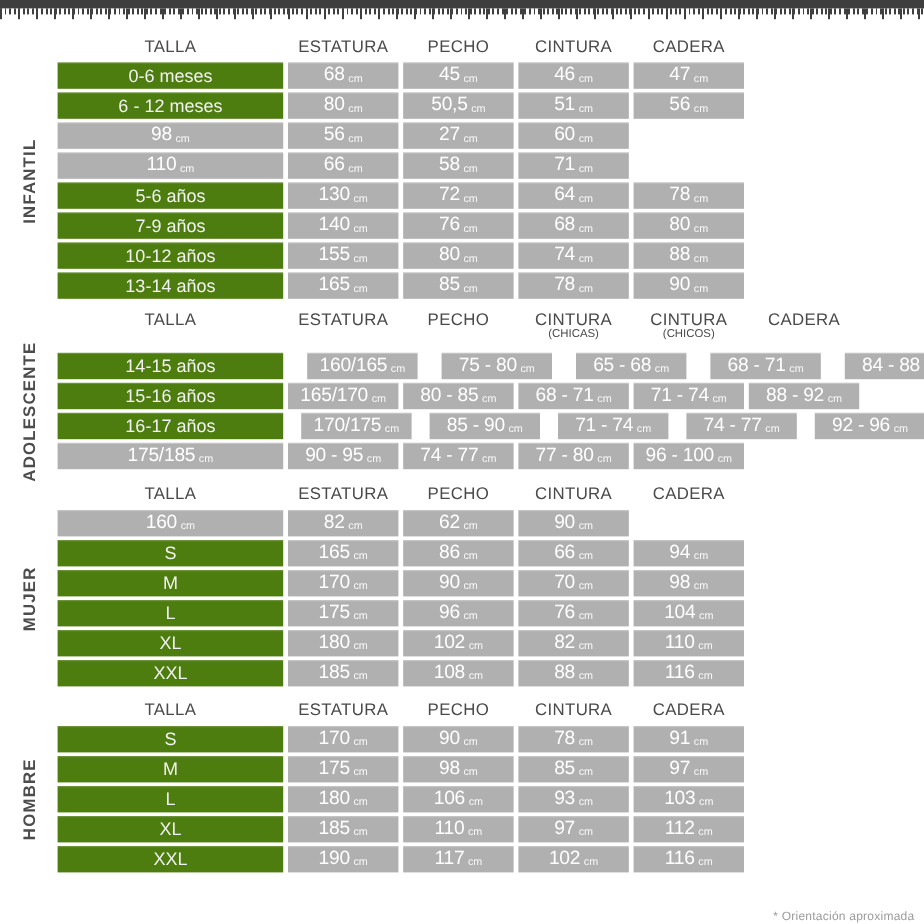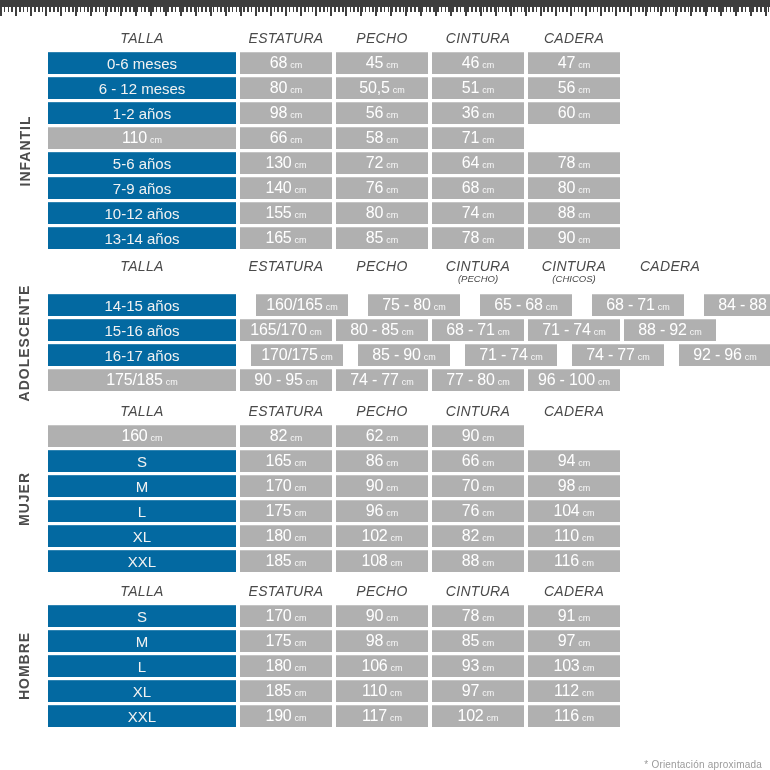--- a/index.html
+++ b/index.html
@@ -23,26 +23,26 @@
   .sec-1{top:257px;}
   .sec-2{top:402px;}
   .sec-3{top:582px;}
 
   .hdr,.row{display:grid;column-gap:4px;}
   .hdr{margin-bottom:0;}
   .hdr-h{height:23px;}
   .hdr-tall{height:37px;}
   .hcell{
     display:flex;flex-direction:column;align-items:center;justify-content:flex-start;
-    color:#4a4a4a;font-size:14px;letter-spacing:.3px;line-height:15px;padding-top:2px;font-style:italic;
+    color:#4a4a4a;font-size:14px;letter-spacing:.3px;line-height:15px;padding-top:2px;
   }
   .hsub{font-size:9.5px;line-height:10px;letter-spacing:0;}
   .row{height:22px;margin-bottom:3px;}
   .tcell{
-    background:#0369a1;color:#f2f2f2;font-size:15px;
+    background:#4d7c0f;color:#f2f2f2;font-size:15px;
     display:flex;align-items:center;justify-content:center;
     box-shadow:inset 0 1px 0 rgba(255,255,255,.18);
   }
   .dcell{
     background:#b0b0b0;color:#ffffff;
     display:flex;align-items:center;justify-content:center;
     box-shadow:inset 0 1px 0 rgba(255,255,255,.25);
   }
   .num{font-size:16px;letter-spacing:-.2px;}
   .unit{font-size:9px;margin-left:3px;margin-top:4px;opacity:.92;}
@@ -119,31 +119,30 @@
         <div class="dcell">
           <span class="num">51</span>
           <span class="unit">cm</span>
         </div>
         <div class="dcell">
           <span class="num">56</span>
           <span class="unit">cm</span>
         </div>
       </div>
       <div class="row" style="grid-template-columns: 188px repeat(4, 92px);">
-        <div class="tcell">1-2 años</div>
         <div class="dcell">
           <span class="num">98</span>
           <span class="unit">cm</span>
         </div>
         <div class="dcell">
           <span class="num">56</span>
           <span class="unit">cm</span>
         </div>
         <div class="dcell">
-          <span class="num">36</span>
+          <span class="num">27</span>
           <span class="unit">cm</span>
         </div>
         <div class="dcell">
           <span class="num">60</span>
           <span class="unit">cm</span>
         </div>
       </div>
       <div class="row" style="grid-template-columns: 188px repeat(4, 92px);">
         <div class="dcell">
           <span class="num">110</span>
@@ -248,21 +247,21 @@
           <span>TALLA</span>
         </div>
         <div class="hcell">
           <span>ESTATURA</span>
         </div>
         <div class="hcell">
           <span>PECHO</span>
         </div>
         <div class="hcell">
           <span>CINTURA</span>
-          <span class="hsub">(PECHO)</span>
+          <span class="hsub">(CHICAS)</span>
         </div>
         <div class="hcell">
           <span>CINTURA</span>
           <span class="hsub">(CHICOS)</span>
         </div>
         <div class="hcell">
           <span>CADERA</span>
         </div>
       </div>
       <div class="row" style="grid-template-columns: 188px repeat(5, 92px); gap: 20px;">

